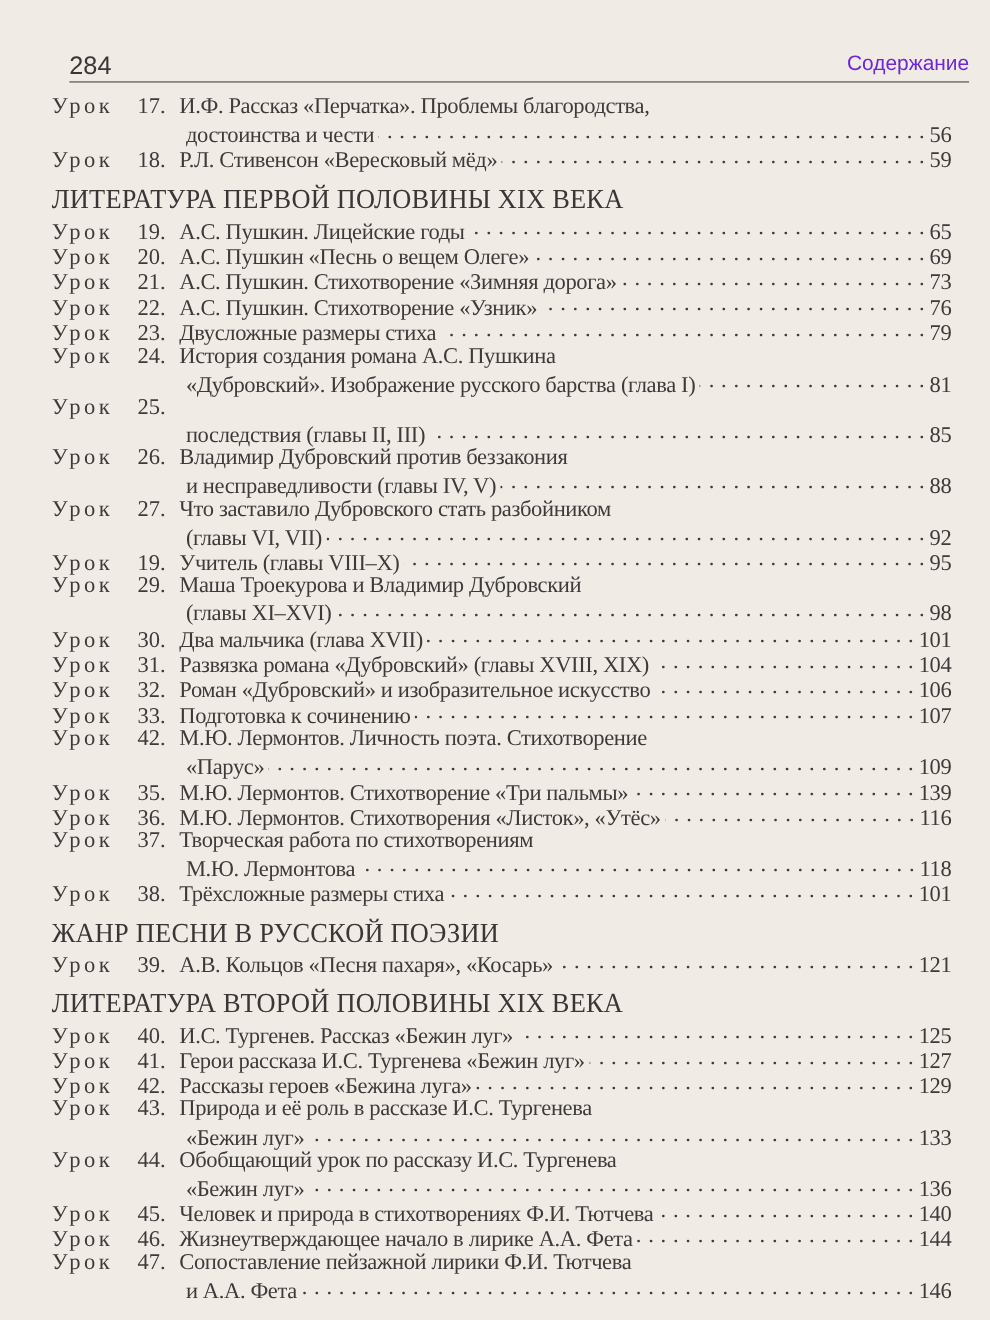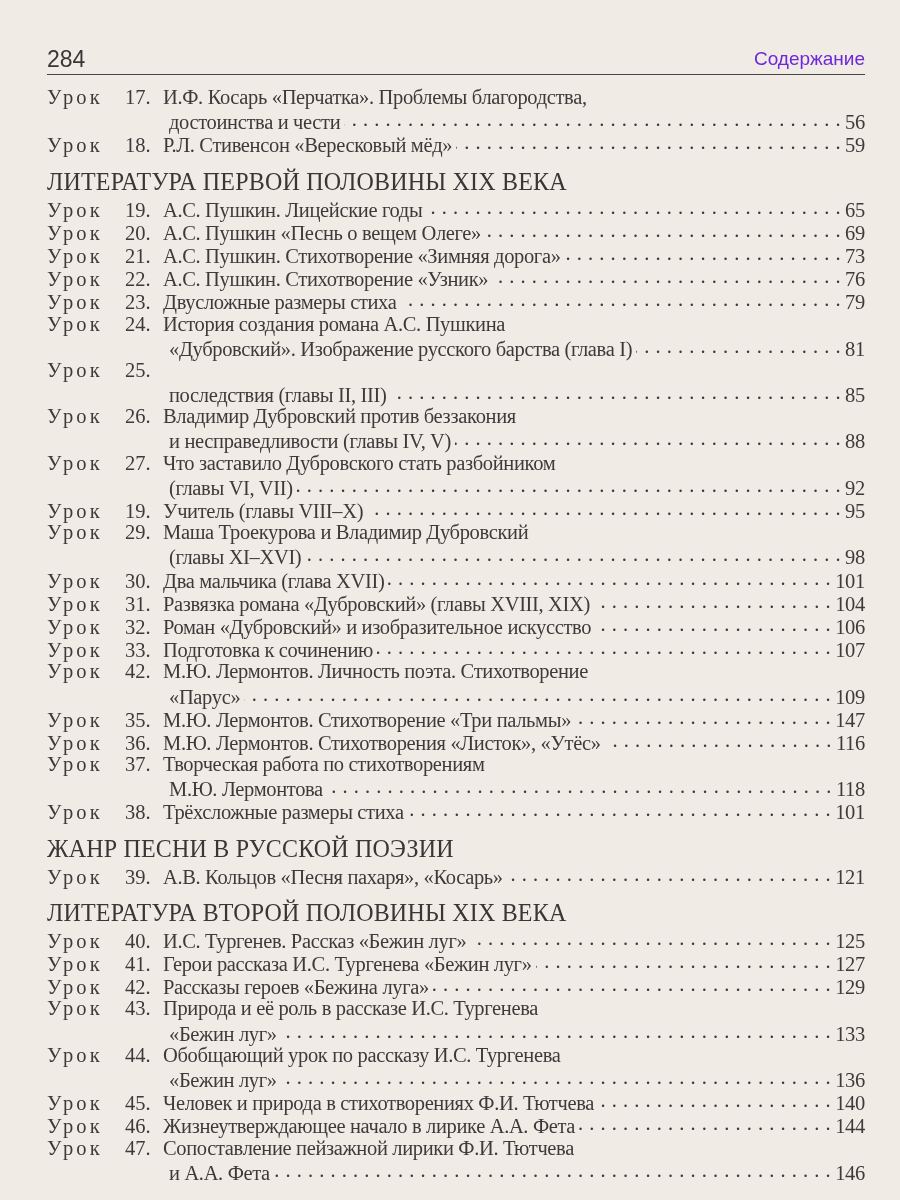--- a/index.html
+++ b/index.html
@@ -17,21 +17,21 @@
     }
     .page {
       position: absolute;
       left: 47px;
       top: 0;
       width: 818px;
     }
     .header {
       position: absolute;
       top: 42px;
-      left: 0;
+      left: 16px;
       width: 818px;
       height: 32px;
       border-bottom: 1.5px solid #4a4545;
       display: flex;
       justify-content: space-between;
       align-items: flex-end;
       font-family: "Liberation Sans", sans-serif;
     }
     .page-num {
       font-size: 23px;
@@ -122,21 +122,21 @@
   <div class="header">
     <span class="page-num">284</span>
     <span class="running-title">Содержание</span>
   </div>
   <div class="toc" id="toc">
       <div class="section">
         <div class="entry">
           <div class="line">
             <span class="label">Урок</span>
             <span class="num">17.</span>
-            <span class="title-text">И.Ф. Косарь «Перчатка». Проблемы благородства,</span>
+            <span class="title-text">И.Ф. Рассказ «Перчатка». Проблемы благородства,</span>
           </div>
           <div class="line cont">
             <span class="title-text">достоинства и чести</span>
             <span class="leader"></span>
             <span class="page-ref">56</span>
           </div>
         </div>
         <div class="entry">
           <div class="line">
             <span class="label">Урок</span>
@@ -309,21 +309,21 @@
             <span class="leader"></span>
             <span class="page-ref">109</span>
           </div>
         </div>
         <div class="entry">
           <div class="line">
             <span class="label">Урок</span>
             <span class="num">35.</span>
             <span class="title-text">М.Ю. Лермонтов. Стихотворение «Три пальмы»</span>
             <span class="leader"></span>
-            <span class="page-ref">147</span>
+            <span class="page-ref">139</span>
           </div>
         </div>
         <div class="entry">
           <div class="line">
             <span class="label">Урок</span>
             <span class="num">36.</span>
             <span class="title-text">М.Ю. Лермонтов. Стихотворения «Листок», «Утёс»</span>
             <span class="leader"></span>
             <span class="page-ref">116</span>
           </div>

